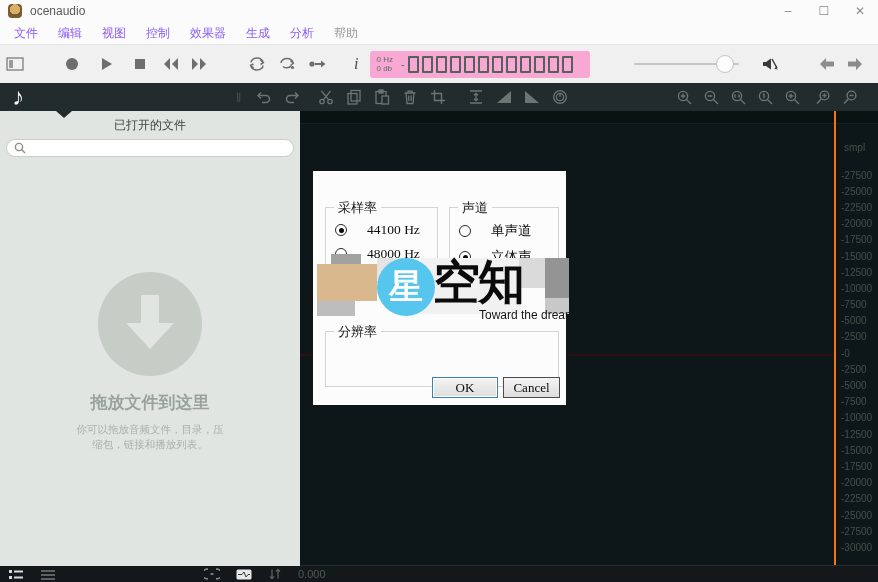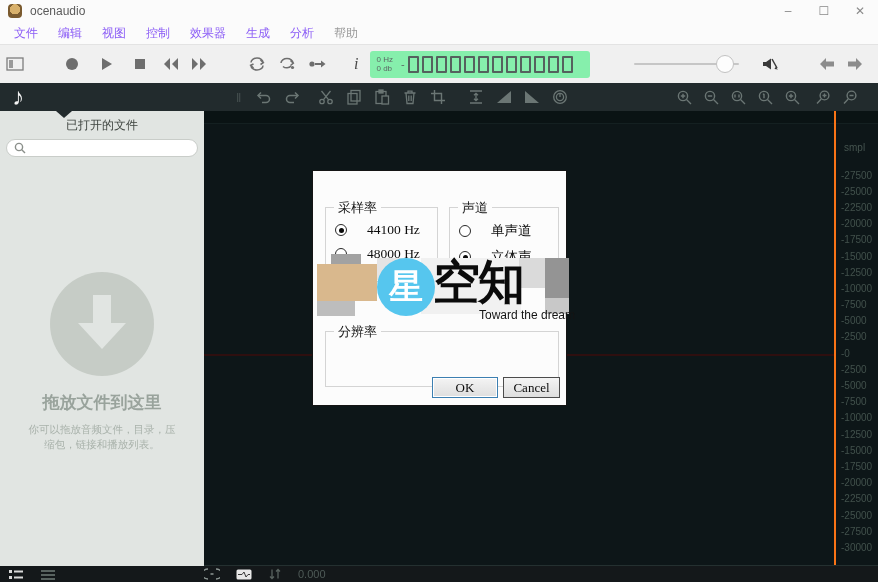--- a/index.html
+++ b/index.html
@@ -17,42 +17,42 @@
   
   .menubar{height:22px;display:flex;align-items:center;padding-left:4px;background:#fbfbfb;flex:none;}
   .menu-item{padding:0 10px;font-size:12px;color:#8b5cf6;height:22px;display:flex;align-items:center;}
   .menu-item:last-child{color:#9a9a9a;}
 
   
   .toolbar{height:39px;background:#f0f0f0;border-top:1px solid #e3e3e3;display:flex;align-items:center;flex:none;padding:0 6px;}
   .tb-icon{display:flex;align-items:center;justify-content:center;color:#6b6b6b;flex:none;}
   .tb-icon svg{display:block;}
   .info-glyph{font-family:"Liberation Serif","DejaVu Serif",serif;font-style:italic;font-size:16px;color:#4a4a4a;}
-  .lcd{width:220px;height:27px;background:#86efac;border-radius:3px;margin-left:12px;display:flex;align-items:center;padding:0 6px;flex:none;}
+  .lcd{width:220px;height:27px;background:#f9a8d4;border-radius:3px;margin-left:12px;display:flex;align-items:center;padding:0 6px;flex:none;}
   .lcd-col{display:flex;flex-direction:column;justify-content:center;margin-right:8px;}
   .lcd-txt{font-size:8px;line-height:9px;color:#5d6966;white-space:nowrap;}
   .lcd-dash{color:#5d6966;font-size:11px;margin-right:3px;}
   .lcd-seg{display:flex;gap:3px;}
   .lcd-seg i{display:block;width:11px;height:17px;border:2px solid #55615e;border-radius:1px;}
   .slider{width:105px;height:20px;position:relative;margin-left:44px;flex:none;}
   .slider-track{position:absolute;left:0;right:0;top:9px;height:2px;background:#c6c6c6;border-radius:1px;}
   .slider-knob{position:absolute;top:1px;left:82px;width:18px;height:18px;border-radius:50%;background:#fdfdfd;border:1px solid #c2c2c2;}
 
   
   .darkbar{height:28px;background:#222b2d;display:flex;align-items:center;flex:none;padding:0 8px;position:relative;z-index:3;}
   .note-glyph{font-size:24px;color:#f4f4f4;line-height:1;margin-left:4px;}
   .grip{color:#46504f;font-size:13px;letter-spacing:1px;}
   .dk-icon{display:flex;align-items:center;justify-content:center;color:#6b7674;flex:none;}
   .dk-icon svg{display:block;}
 
   
   .content{flex:1;display:flex;min-height:0;position:relative;}
 
   
-  .sidebar{width:204px;background:#e1e5e2;position:relative;flex:none;}
+  .sidebar{width:300px;background:#e1e5e2;position:relative;flex:none;}
   .sidebar-notch{position:absolute;top:0;left:56px;width:0;height:0;border-left:8px solid transparent;border-right:8px solid transparent;border-top:7px solid #222b2d;}
   .sidebar-title{text-align:center;font-size:12px;color:#3f4540;margin-top:6px;}
   .search-box{margin:5px 6px 0 6px;height:18px;background:#fff;border:1px solid #c9cdc9;border-radius:9px;display:flex;align-items:center;padding:0 7px;}
   .search-box svg{flex:none;}
   .search-input{border:none;outline:none;flex:1;font-size:11px;margin-left:4px;background:transparent;color:#444;}
   .drop-zone{position:absolute;left:0;right:0;top:160px;text-align:center;}
   .drop-title{margin-top:10px;font-size:17px;font-weight:bold;color:#99a39c;}
   .drop-hint{margin-top:8px;font-size:10.5px;line-height:15px;color:#a9b2ab;}
 
   

